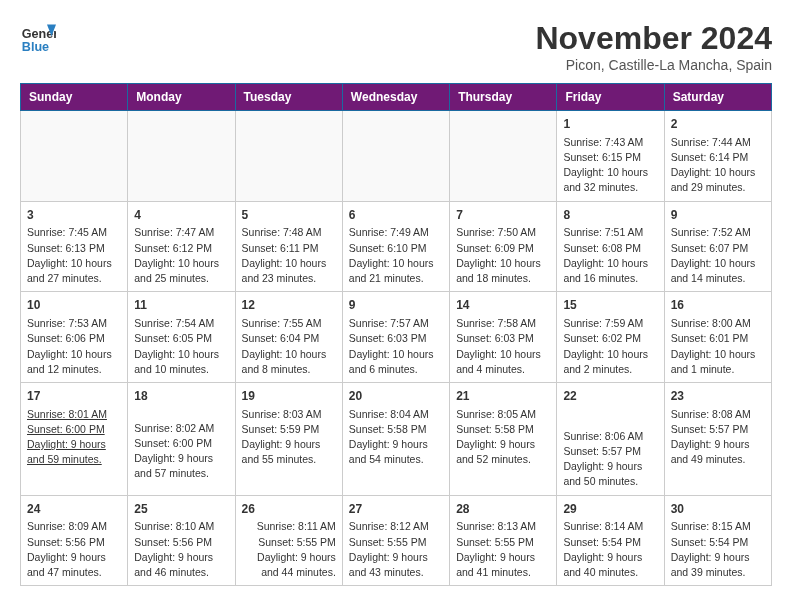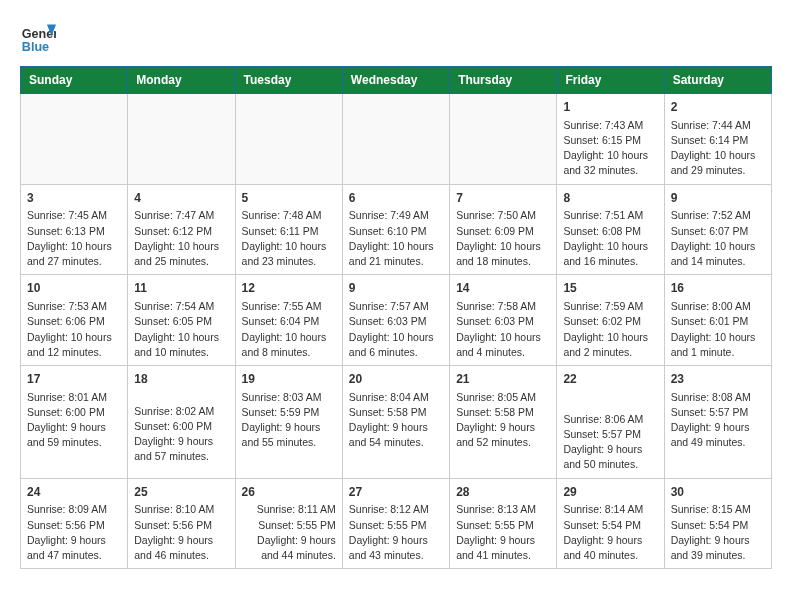--- a/index.html
+++ b/index.html
@@ -36,21 +36,21 @@
     .location-subtitle {
       font-size: 14px;
       color: #555;
     }
     .calendar-table {
       width: 100%;
       border-collapse: collapse;
       font-size: 11px;
     }
     .calendar-table thead tr th {
-      background-color: #15803d;
+      background-color: #701a75;
       color: #fff;
       text-align: left;
       padding: 6px 8px;
       font-size: 12px;
       font-weight: bold;
       border: 1px solid #1a6aa0;
     }
     .calendar-table tbody tr td {
       border: 1px solid #ccc;
       vertical-align: top;
@@ -81,20 +81,22 @@
 
 <div class="header-area">
   <div class="logo-area">
     <svg class="logo-icon" viewBox="0 0 40 40">
       <text x="2" y="20" font-size="14" font-weight="bold" fill="#333" font-family="Arial">General</text>
       <text x="2" y="34" font-size="14" font-weight="bold" fill="#2a7fc1" font-family="Arial">Blue</text>
       <polygon points="30,5 40,5 35,18" fill="#2a7fc1"></polygon>
     </svg>
   </div>
   <div class="title-area">
+    <div class="month-title">November 2024</div>
+    <div class="location-subtitle">Picon, Castille-La Mancha, Spain</div>
   </div>
 </div>
 
 <table class="calendar-table">
   <thead>
     <tr>
     <th>Sunday</th>
         <th>Monday</th>
         <th>Tuesday</th>
         <th>Wednesday</th>
@@ -207,21 +209,21 @@
         <td>
           <span class="day-number">16</span>
           <div class="day-info" style="white-space: pre-line;">Sunrise: 8:00 AM
 Sunset: 6:01 PM
 Daylight: 10 hours and 1 minute.</div>
         </td>
       </tr>
       <tr>
         <td>
           <span class="day-number">17</span>
-          <div class="day-info" style="white-space: pre-line;">Sunrise: 8:01 AM
+          <div class="day-info" style="white-space: pre-line; text-decoration: underline;">Sunrise: 8:01 AM
 Sunset: 6:00 PM
 Daylight: 9 hours and 59 minutes.</div>
         </td>
         <td>
           <span class="day-number">18</span>
           <div class="day-info" style="white-space: pre-line; margin-top: 16px;">Sunrise: 8:02 AM
 Sunset: 6:00 PM
 Daylight: 9 hours and 57 minutes.</div>
         </td>
         <td>

